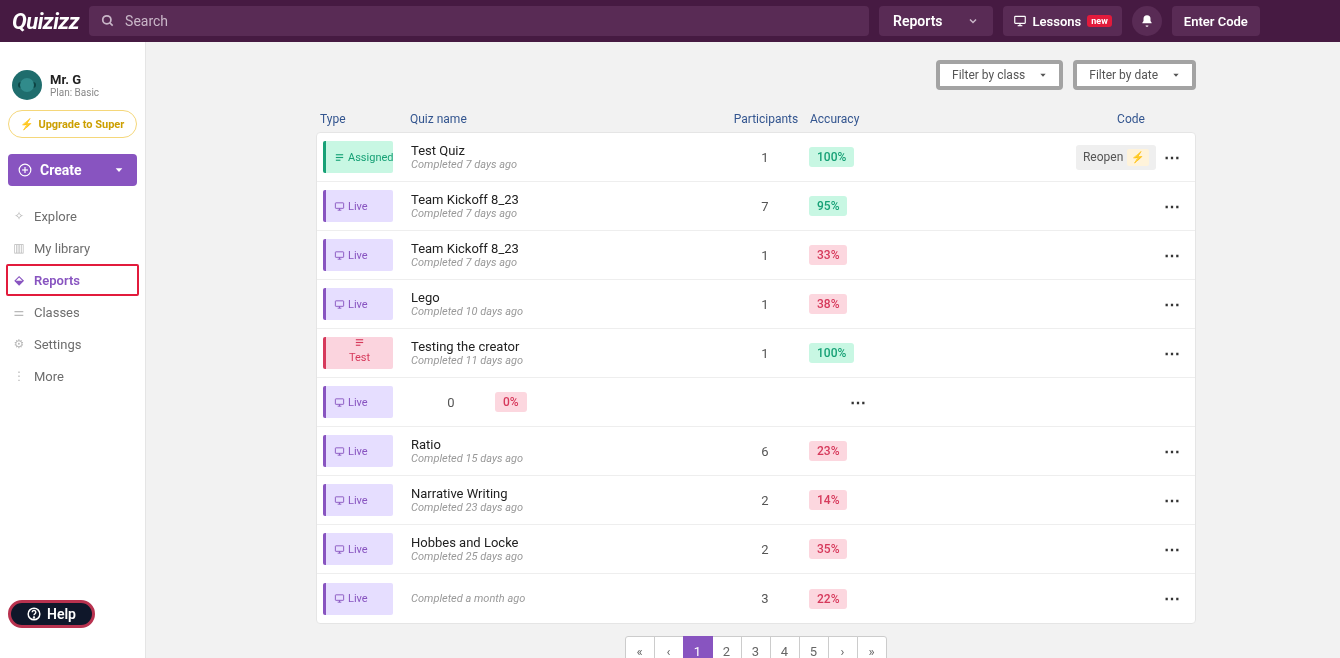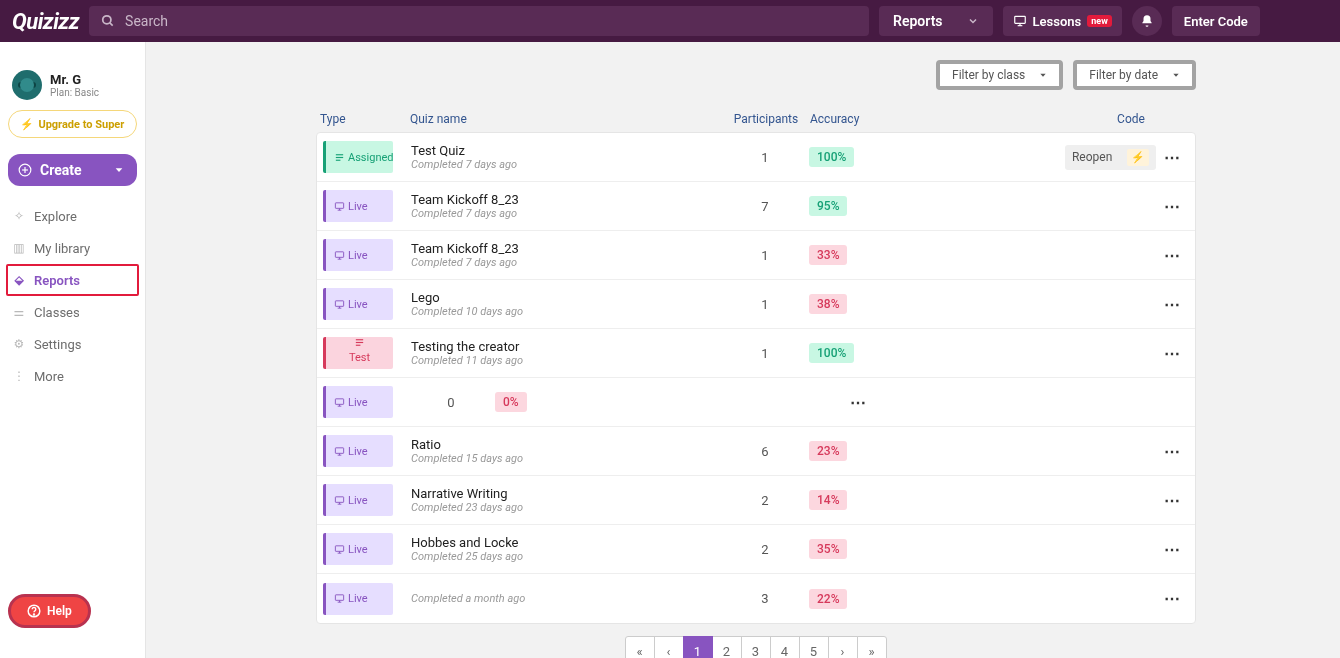--- a/index.html
+++ b/index.html
@@ -17,29 +17,29 @@
   .entercode { height: 30px; background: #592b55; border-radius: 4px; color: #fff; display: flex; align-items: center; padding: 4px 12px; font-size: 13px; font-weight: 600;}
   
   .layout { display: flex; height: calc(658px - 42px); }
   .sidebar { width: 146px; background: #fff; border-right: 1px solid #e5e5e5; padding: 24px 8px; display: flex; flex-direction: column; }
   .user-block { display: flex; align-items: center; gap: 8px; padding: 4px 4px 10px 4px; }
   .avatar { width: 30px; height: 30px; border-radius: 50%; background: #1f6d6d; display:flex; align-items:center; justify-content:center;}
   .avatar-inner { width:14px; height:14px; border-radius:50%; background:#318b8b; box-shadow: -6px 0 0 -4px #0d4444, 6px 0 0 -4px #0d4444;}
   .user-name { font-weight: 700; font-size: 13px; color: #222; }
   .user-plan { font-size: 10px; color: #888; }
   .upgrade { border: 1px solid #f5d77a; background: #fff; color: #cc9f00; border-radius: 16px; height: 28px; font-size: 11px; font-weight: 700; display: flex; align-items: center; justify-content: center; gap: 4px; margin-bottom: 16px; }
-  .create-btn { background: #8854c0; color: #fff; border-radius: 12px; height: 32px; display: flex; align-items: center; padding: 0 10px; font-weight: 700; font-size: 14px; gap: 8px; margin-bottom: 14px; position: relative;}
+  .create-btn { background: #8854c0; color: #fff; border-radius: 4px; height: 32px; display: flex; align-items: center; padding: 0 10px; font-weight: 700; font-size: 14px; gap: 8px; margin-bottom: 14px; position: relative;}
   .create-caret { margin-left:auto; width:16px; height:20px; display:flex; align-items:center; justify-content:center;}
   
   .nav-item { display: flex; align-items: center; gap: 8px; height: 32px; padding: 0 4px; color: #6d6d6d; font-size: 13px; border-radius:2px;}
   .nav-item .nav-icon { width:14px; text-align:center; color:#b9b9b9; font-size:12px;}
   .nav-item.reports { color: #8854c0; font-weight: 600; border: 2px solid #e21b3c; margin: 0 -2px;}
   .nav-item.reports .nav-icon { color: #8854c0; font-weight:700;}
   
-  .help-btn { margin-top:auto; align-self:flex-start; background:#ef4444; color:#fff; border-radius:18px; height:34px; display:flex; align-items:center; gap:6px; padding:0 16px; font-weight:600; font-size:12px; margin-bottom:6px; border:3px solid #b8324f;}
+  .help-btn { margin-top:auto; align-self:flex-start; background:#0f172a; color:#fff; border-radius:18px; height:28px; display:flex; align-items:center; gap:6px; padding:0 16px; font-weight:600; font-size:14px; margin-bottom:6px; border:3px solid #b8324f;}
   
   .main { flex: 1; overflow:auto; padding: 18px 144px 0 170px; }
   .filters { display:flex; justify-content:flex-end; gap:10px; margin-bottom:18px;}
   .filter-pill { background:#fff; border:4px solid #a3a3a3; border-radius:4px; height:30px; display:flex; align-items:center; padding:0 12px; gap:14px; font-size:12px; color:#555;}
   
   .headers { display:flex; padding: 4px 0 6px 0; color:#33558f; font-size:12px;}
   .col-type { width: 94px; padding-left:4px;}
   .col-name { flex:1;}
   .col-part { width: 80px; text-align:center;}
   .col-acc { width: 90px; text-align:left; padding-left:4px;}
@@ -57,21 +57,21 @@
   .row .col-name { flex:1; padding-left:0;}
   .quiz-name { font-size:13px; color:#222;}
   .quiz-sub { font-size:11px; color:#999; font-style:italic;}
   .row .col-part { width:80px; text-align:center; font-size:13px; color:#555;}
   .row .col-acc { width:90px;}
   .acc-pill { display:inline-block; padding:3px 8px; border-radius:3px; font-size:12px; font-weight:500;}
   .acc-green { background:#c8f7e3; color:#17a176;}
   .acc-red { background:#fcd7df; color:#d6395b;}
   .row .col-gap { width:170px;}
   .row .col-code { width:130px; text-align:right; display:flex; align-items:center; justify-content:flex-end; gap:8px; padding-right:14px;}
-  .reopen { background:#efefef; border-radius:3px; font-size:12px; padding:4px 7px; color:#555; display:flex; align-items:center; gap:15px;}
+  .reopen { background:#efefef; border-radius:3px; font-size:12px; padding:4px 7px; color:#555; display:flex; align-items:center; gap:4px;}
   .bolt { color:#f0a020; font-size:11px; background:#fff3da; padding:2px 4px; border-radius:2px;}
   .menu-dots { font-size:16px; letter-spacing:1px; color:#333; font-weight:700;}
   
   .pagination { display:flex; justify-content:center; gap:0; margin-top:12px;}
   .pg-btn { width:30px; height:30px; border:1px solid #ccc; background:#fff; display:flex; align-items:center; justify-content:center; font-size:13px; color:#666; margin-left:-1px;}
   .pg-btn.active { background:#8854c0; color:#fff; border-color:#8854c0; position:relative; z-index:1;}
   .pg-btn:first-child { border-radius:3px 0 0 3px;}
   .pg-btn:last-child { border-radius:0 3px 3px 0;}
   
   svg { display:block; }

